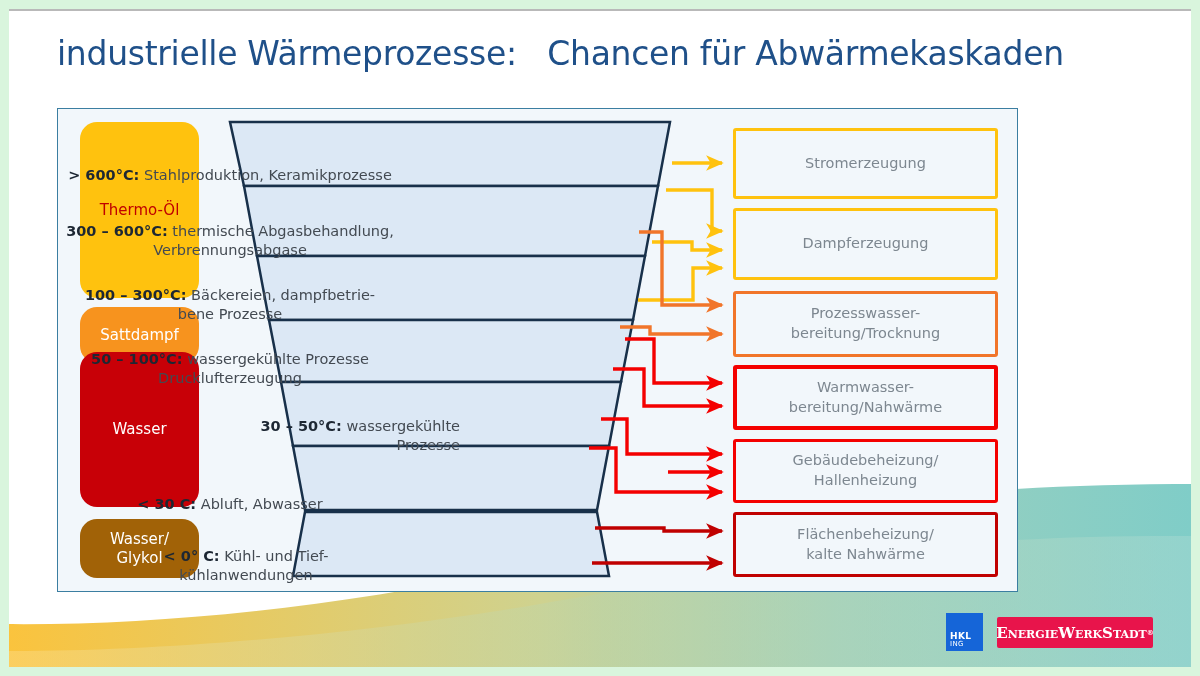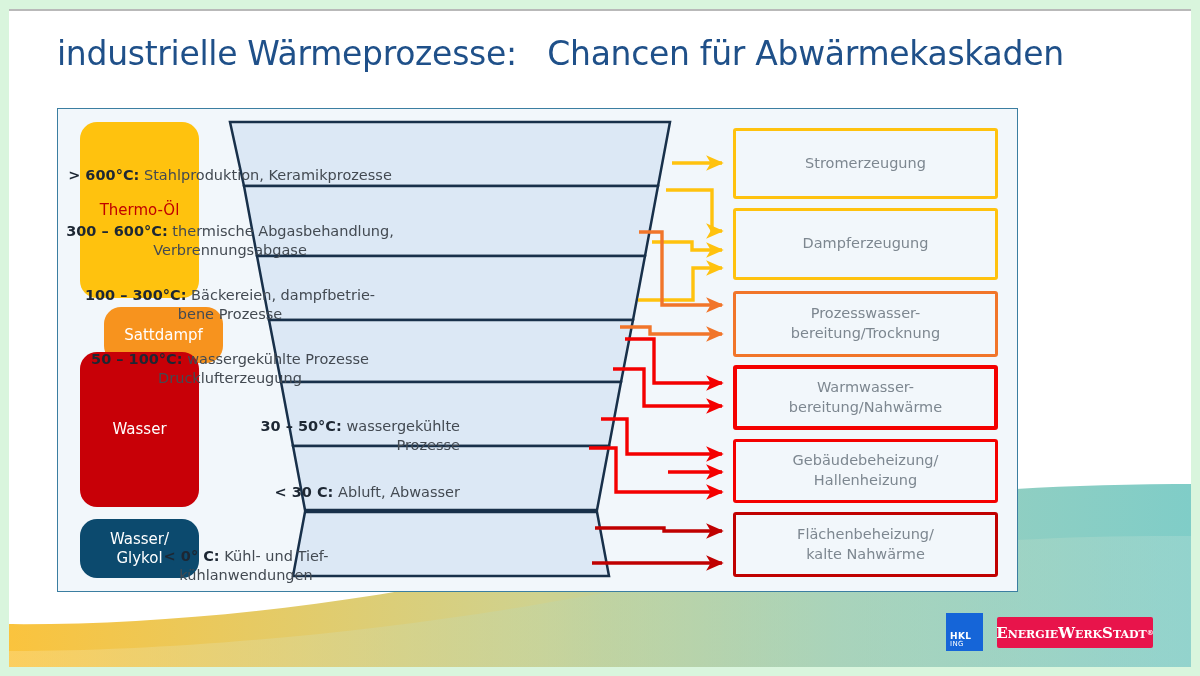--- a/index.html
+++ b/index.html
@@ -95,27 +95,27 @@
     <path d="M0,200 L1200,200 L1200,60 C920,58 780,88 540,128 C350,160 150,176 0,175 Z" fill="url(#wg2)" opacity="0.55"></path>
   </svg>
 
   <div class="title">industrielle Wärmeprozesse:   Chancen für Abwärmekaskaden</div>
 
   <div class="panel"></div>
 
   <div class="media" style="left:80px;top:122px;width:119px;height:176px;background:#ffc20e;color:#c00000;font-size:15px;">
     <span>Thermo-Öl</span>
   </div>
-  <div class="media" style="left:80px;top:307px;width:119px;height:56px;background:#f7931e;color:#ffffff;font-size:15px;margin-left:24px;">
+  <div class="media" style="left:80px;top:307px;width:119px;height:56px;background:#f7931e;color:#ffffff;font-size:15px;">
     <span>Sattdampf</span>
   </div>
   <div class="media" style="left:80px;top:352px;width:119px;height:155px;background:#c80007;color:#ffffff;font-size:15px;">
     <span>Wasser</span>
   </div>
-  <div class="media" style="left:80px;top:519px;width:119px;height:59px;background:#0c4a6e;color:#ffffff;font-size:15px;">
+  <div class="media" style="left:80px;top:519px;width:119px;height:59px;background:#a16207;color:#ffffff;font-size:15px;">
     <span style="white-space:pre-line;">Wasser/
 Glykol</span>
   </div>
 
   <svg class="funnel" viewBox="0 0 460 460">
 
     <path d="M8,2 L448,2 L436,66 L22,66 Z" fill="#dce8f5" stroke="#18304a" stroke-width="2.5"></path>
 
     <path d="M22,66 L436,66 L423,136 L35,136 Z" fill="#dce8f5" stroke="#18304a" stroke-width="2.5"></path>
 
@@ -142,21 +142,21 @@
 bene Prozesse</span>
   </div>
   <div class="funnel-label" style="top:331px;">
     <b>50 – 100°C:</b><span> wassergekühlte Prozesse
 Drucklufterzeugung</span>
   </div>
   <div class="funnel-label" style="top:398px;text-align:right;">
     <b>30 – 50°C:</b><span> wassergekühlte
 Prozesse</span>
   </div>
-  <div class="funnel-label" style="top:464px;text-align:right;">
+  <div class="funnel-label" style="top:476px;">
     <b>&lt; 30 C:</b><span> Abluft, Abwasser</span>
   </div>
   <div class="funnel-label" style="top:528px;padding-left:16px;">
     <b>&lt; 0° C:</b><span> Kühl- und Tief-
 kühlanwendungen</span>
   </div>
 
   <svg class="arrows" viewBox="0 0 1200 676">
     <defs>
       <marker id="ahG" viewBox="0 0 10 10" refX="9" refY="5" markerWidth="5.2" markerHeight="5.2" orient="auto">

